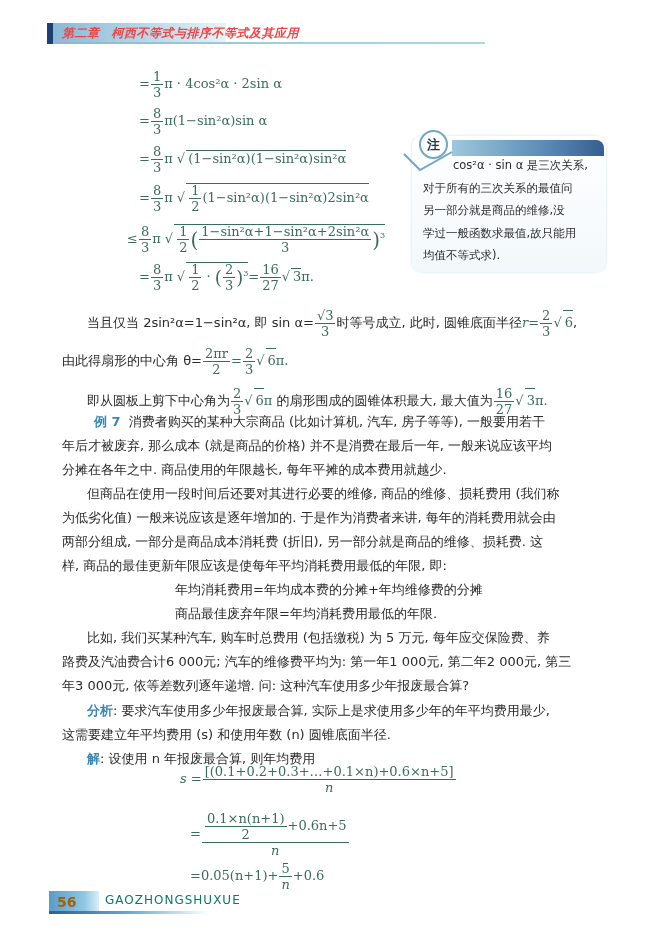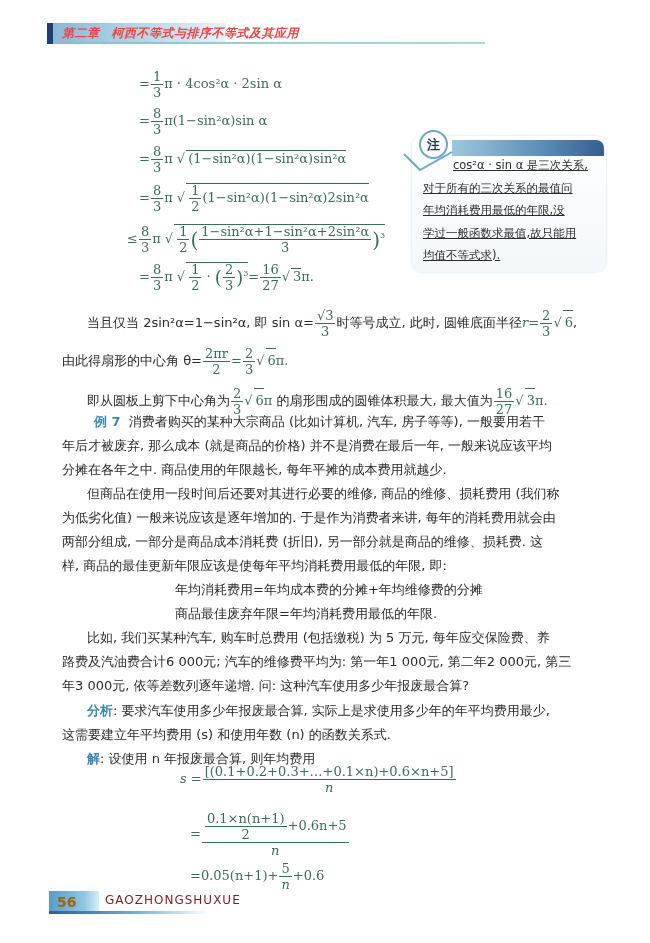--- a/index.html
+++ b/index.html
@@ -35,29 +35,29 @@
     background: linear-gradient(180deg, #ffffff 0%, #f2f8fb 100%);
     border-radius: 10px; box-shadow: 0 0 3px #c8e0ea; }
   .note-band { left: 452px; top: 140px; width: 152px; height: 16px;
     background: linear-gradient(90deg, #9dc8dc 0%, #5c8cb6 60%, #365e91 100%); border-radius: 0 8px 0 0; }
   .note-circle { left: 419px; top: 130px; width: 25px; height: 25px; border-radius: 50%;
     background: #ffffff; border: 2px solid #6ea8c4; text-align: center; line-height: 25px;
     font-weight: bold; font-size: 13px; color: #1f3554; font-family: "DejaVu Sans", sans-serif; }
   .note-v { left: 402px; top: 150px; width: 52px; height: 22px; }
   .note-text { left: 423px; top: 154px; width: 180px; font-size: 11.5px; line-height: 22.5px; color: #2c2c2c;
     font-family: "DejaVu Sans", sans-serif; }
-  .note-text div { white-space: nowrap; text-decoration: underline; }
+  .note-text div { white-space: nowrap; }
 
   
   .ftr-band { left: 49px; top: 891px; width: 50px; height: 22px;
     background: linear-gradient(90deg, #5a9bc8, #8fc6e2 70%, #d9eef7); }
   .ftr-num { left: 57px; top: 894px; font-size: 14px; font-weight: bold; color: #a16207; font-family: "DejaVu Sans", sans-serif; }
   .ftr-line { left: 49px; top: 911px; width: 160px; height: 3px;
     background: linear-gradient(90deg, #2f5f8f, #6aa8cc 50%, rgba(200,235,245,0)); }
-  .ftr-ghost { left: 105px; top: 893px; font-size: 12px; color: #7f1d1d; letter-spacing: 1px; font-family: "DejaVu Sans", sans-serif; }
+  .ftr-ghost { left: 105px; top: 893px; font-size: 12px; color: #0f766e; letter-spacing: 1px; font-family: "DejaVu Sans", sans-serif; }
 </style>
 </head>
 <body>
 
 <div class="abs hdr-bar"></div>
 <div class="abs hdr-band"></div>
 <div class="abs hdr-title">
   <span>第二章</span><span class="sp"></span><span>柯西不等式与排序不等式及其应用</span>
 </div>
 <div class="abs hdr-line"></div>
@@ -83,21 +83,21 @@
 
 <div class="abs note"></div>
 <div class="abs note-band"></div>
 <svg class="abs note-v" viewBox="0 0 52 22">
   <polyline points="2,4 18,20 50,2" fill="none" stroke="#6ea8c4" stroke-width="2"></polyline>
 </svg>
 <div class="abs note-circle">注</div>
 <div class="abs note-text">
   <div style="padding-left:30px;">cos²α · sin α 是三次关系,</div>
   <div>对于所有的三次关系的最值问</div>
-  <div>年均消耗费用最低的年限,没</div>
+  <div>另一部分就是商品的维修,没</div>
   <div>学过一般函数求最值,故只能用</div>
   <div>均值不等式求).</div>
 </div>
 
 <div class="abs text" style="left:87px; top:309px;">
   <span>当且仅当 2sin²α=1−sin²α, 即 sin α=</span><span class="math frac"><span class="num">√3</span><span class="den">3</span></span><span>时等号成立, 此时, 圆锥底面半径</span><span class="math"><i>r=</i><span class="frac"><span class="num">2</span><span class="den">3</span></span>√<span class="sqrt">6</span></span><span>,</span>
 </div>
 <div class="abs text" style="left:62px; top:347px;">
   <span>由此得扇形的中心角 θ=</span><span class="math"><span class="frac"><span class="num">2πr</span><span class="den">2</span></span><span>=</span><span class="frac"><span class="num">2</span><span class="den">3</span></span>√<span class="sqrt">6</span><span>π.</span></span>
 </div>
@@ -116,21 +116,21 @@
 <div class="abs text" style="left:62px; top:554px;">样, 商品的最佳更新年限应该是使每年平均消耗费用最低的年限, 即:</div>
 <div class="abs text" style="left:175px; top:578px;">年均消耗费用=年均成本费的分摊+年均维修费的分摊</div>
 <div class="abs text" style="left:175px; top:602px;">商品最佳废弃年限=年均消耗费用最低的年限.</div>
 <div class="abs text" style="left:87px; top:626px;">比如, 我们买某种汽车, 购车时总费用 (包括缴税) 为 5 万元, 每年应交保险费、养</div>
 <div class="abs text" style="left:62px; top:650px;">路费及汽油费合计6 000元; 汽车的维修费平均为: 第一年1 000元, 第二年2 000元, 第三</div>
 <div class="abs text" style="left:62px; top:674px;">年3 000元, 依等差数列逐年递增. 问: 这种汽车使用多少年报废最合算?</div>
 
 <div class="abs text" style="left:87px; top:699px;">
   <span class="kw">分析</span><span>: 要求汽车使用多少年报废最合算, 实际上是求使用多少年的年平均费用最少,</span>
 </div>
-<div class="abs text" style="left:62px; top:723px;">这需要建立年平均费用 (s) 和使用年数 (n) 的函数关系式.</div>
+<div class="abs text" style="left:62px; top:723px;">这需要建立年平均费用 (s) 和使用年数 (n) 圆锥底面半径.</div>
 
 <div class="abs text" style="left:87px; top:747px;">
   <span class="kw">解</span><span>: 设使用 n 年报废最合算, 则年均费用</span>
 </div>
 <div class="abs math" style="left:180px; top:765px;">
   <i>s =</i><span class="frac"><span class="num">[(0.1+0.2+0.3+…+0.1×n)+0.6×n+5]</span><span class="den"><i>n</i></span></span>
 </div>
 <div class="abs math" style="left:190px; top:812px;">
   <span>=</span><span class="frac"><span class="num"><span class="frac"><span class="num">0.1×n(n+1)</span><span class="den">2</span></span><span>+0.6n+5</span></span><span class="den"><i>n</i></span></span>
 </div>

